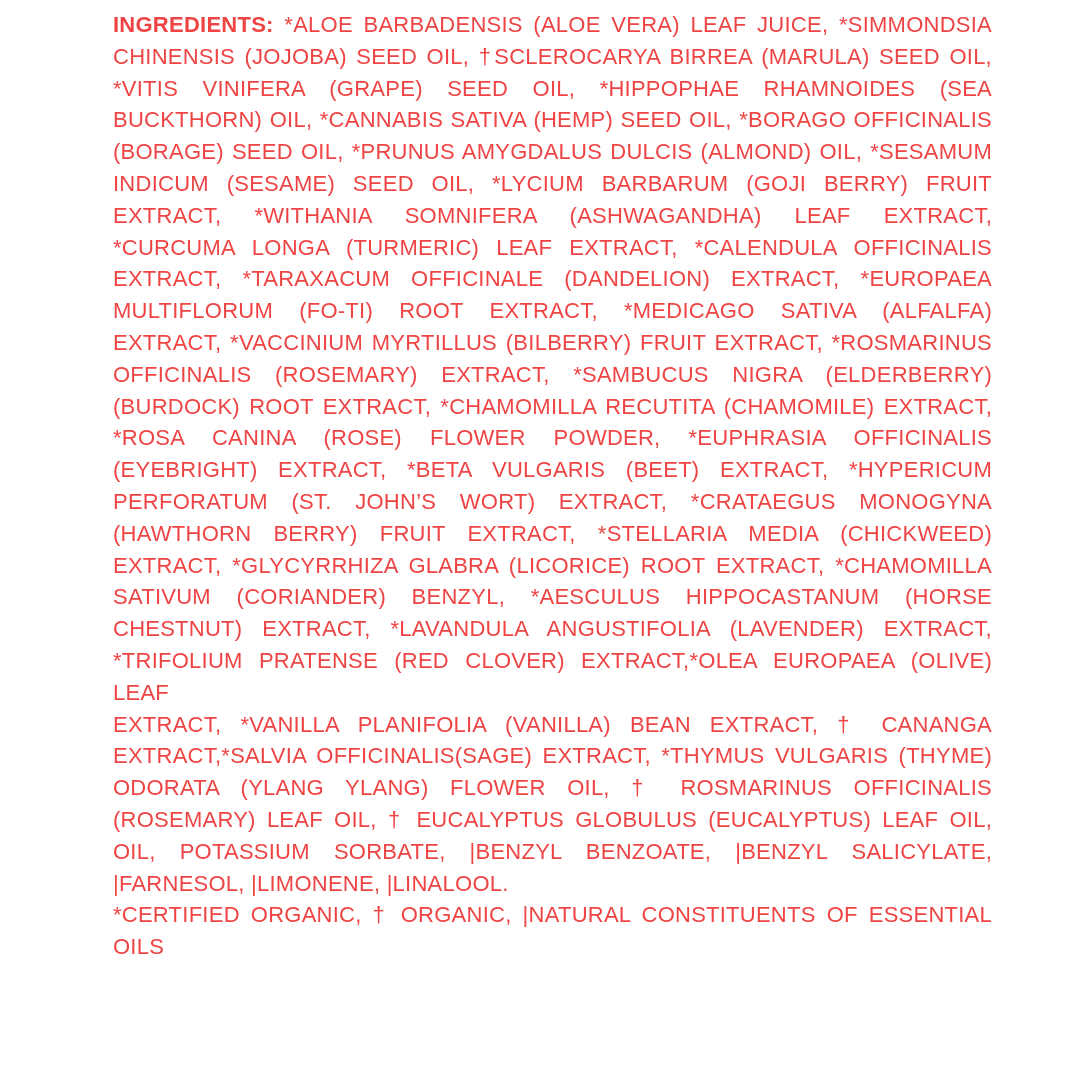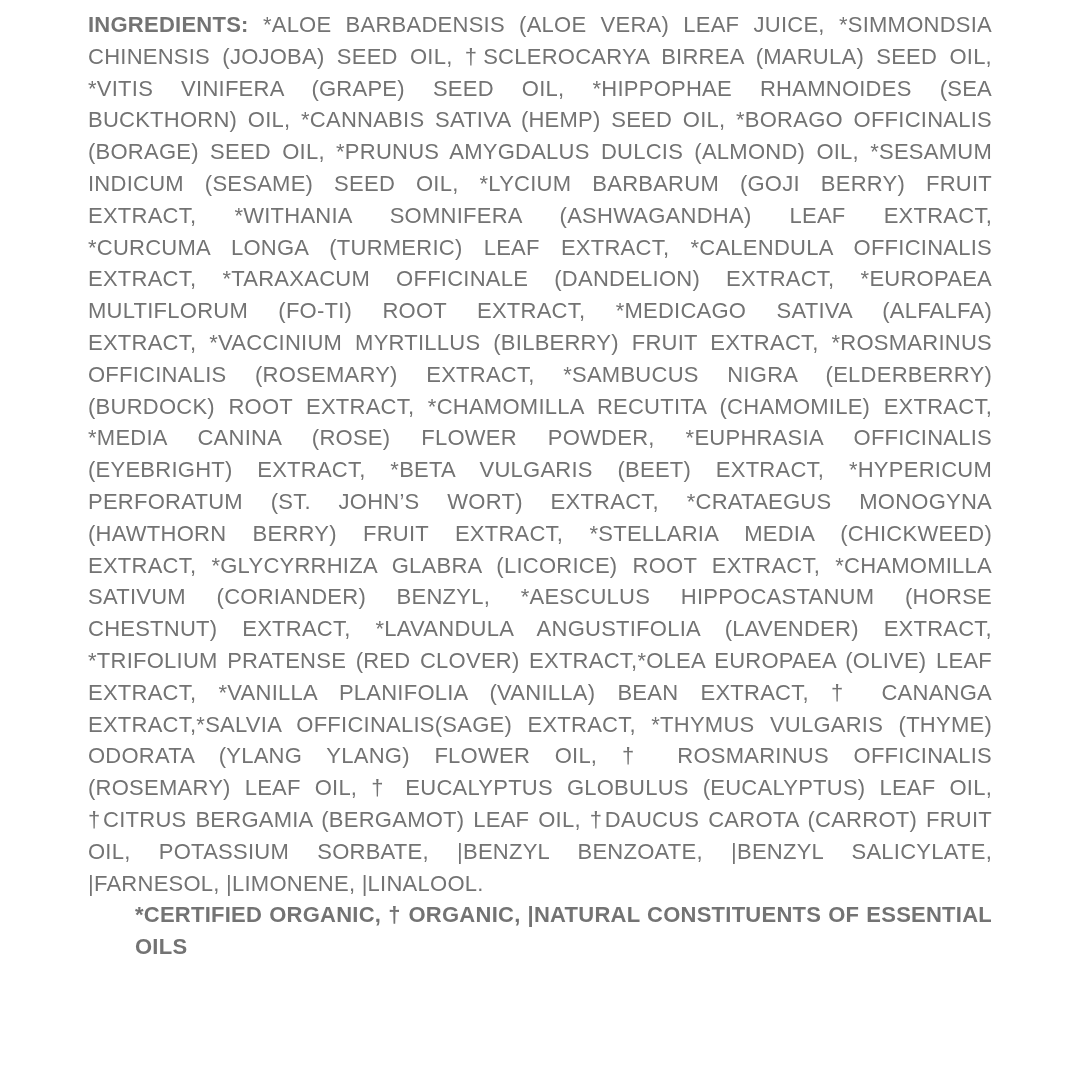--- a/index.html
+++ b/index.html
@@ -5,39 +5,38 @@
   html, body {
     margin: 0;
     padding: 0;
     background: #ffffff;
   }
   .page {
     box-sizing: border-box;
     width: 1080px;
     height: 1080px;
     background: #ffffff;
-    padding: 9px 88px 0 88px;
+    padding: 9px 88px 0 113px;
     font-family: "Liberation Sans", sans-serif;
     font-size: 22px;
     line-height: 31.8px;
     letter-spacing: 0.25px;
-    color: #737373;
+    color: #ef4444;
     overflow: hidden;
   }
   .line {
     text-align: justify;
     min-height: 31.8px;
   }
   .line.just {
     text-align-last: justify;
     -moz-text-align-last: justify;
   }
   .line.bold {
-    font-weight: 700;
-    margin-left: 47px;
+    font-weight: 400;
   }
   .lead {
     font-weight: 700;
   }
 </style>
 </head>
 <body>
 
 <div class="page">
   <div id="ingredients-lines">
@@ -47,31 +46,30 @@
       <div class="line just">BUCKTHORN) OIL, *CANNABIS SATIVA (HEMP) SEED OIL, *BORAGO OFFICINALIS</div>
       <div class="line just">(BORAGE) SEED OIL, *PRUNUS AMYGDALUS DULCIS (ALMOND) OIL, *SESAMUM</div>
       <div class="line just">INDICUM (SESAME) SEED OIL, *LYCIUM BARBARUM (GOJI BERRY) FRUIT</div>
       <div class="line just">EXTRACT, *WITHANIA SOMNIFERA (ASHWAGANDHA) LEAF EXTRACT,</div>
       <div class="line just">*CURCUMA LONGA (TURMERIC) LEAF EXTRACT, *CALENDULA OFFICINALIS</div>
       <div class="line just">EXTRACT, *TARAXACUM OFFICINALE (DANDELION) EXTRACT, *EUROPAEA</div>
       <div class="line just">MULTIFLORUM (FO-TI) ROOT EXTRACT, *MEDICAGO SATIVA (ALFALFA)</div>
       <div class="line just">EXTRACT, *VACCINIUM MYRTILLUS (BILBERRY) FRUIT EXTRACT, *ROSMARINUS</div>
       <div class="line just">OFFICINALIS (ROSEMARY) EXTRACT, *SAMBUCUS NIGRA (ELDERBERRY)</div>
       <div class="line just">(BURDOCK) ROOT EXTRACT, *CHAMOMILLA RECUTITA (CHAMOMILE) EXTRACT,</div>
-      <div class="line just">*MEDIA CANINA (ROSE) FLOWER POWDER, *EUPHRASIA OFFICINALIS</div>
+      <div class="line just">*ROSA CANINA (ROSE) FLOWER POWDER, *EUPHRASIA OFFICINALIS</div>
       <div class="line just">(EYEBRIGHT) EXTRACT, *BETA VULGARIS (BEET) EXTRACT, *HYPERICUM</div>
       <div class="line just">PERFORATUM (ST. JOHN’S WORT) EXTRACT, *CRATAEGUS MONOGYNA</div>
       <div class="line just">(HAWTHORN BERRY) FRUIT EXTRACT, *STELLARIA MEDIA (CHICKWEED)</div>
       <div class="line just">EXTRACT, *GLYCYRRHIZA GLABRA (LICORICE) ROOT EXTRACT, *CHAMOMILLA</div>
       <div class="line just">SATIVUM (CORIANDER) BENZYL, *AESCULUS HIPPOCASTANUM (HORSE</div>
       <div class="line just">CHESTNUT) EXTRACT, *LAVANDULA ANGUSTIFOLIA (LAVENDER) EXTRACT,</div>
       <div class="line just">*TRIFOLIUM PRATENSE (RED CLOVER) EXTRACT,*OLEA EUROPAEA (OLIVE) LEAF</div>
       <div class="line just">EXTRACT, *VANILLA PLANIFOLIA (VANILLA) BEAN EXTRACT, † CANANGA</div>
       <div class="line just">EXTRACT,*SALVIA OFFICINALIS(SAGE) EXTRACT, *THYMUS VULGARIS (THYME)</div>
       <div class="line just">ODORATA (YLANG YLANG) FLOWER OIL, † ROSMARINUS OFFICINALIS</div>
       <div class="line just">(ROSEMARY) LEAF OIL, † EUCALYPTUS GLOBULUS (EUCALYPTUS) LEAF OIL,</div>
-      <div class="line just">†CITRUS BERGAMIA (BERGAMOT) LEAF OIL, †DAUCUS CAROTA (CARROT) FRUIT</div>
       <div class="line just">OIL, POTASSIUM SORBATE, |BENZYL BENZOATE, |BENZYL SALICYLATE,</div>
       <div class="line">|FARNESOL, |LIMONENE, |LINALOOL.</div>
       <div class="line just bold">*CERTIFIED ORGANIC, † ORGANIC, |NATURAL CONSTITUENTS OF ESSENTIAL</div>
       <div class="line bold">OILS</div>
     </div>
 </div>
 
 </body></html>

